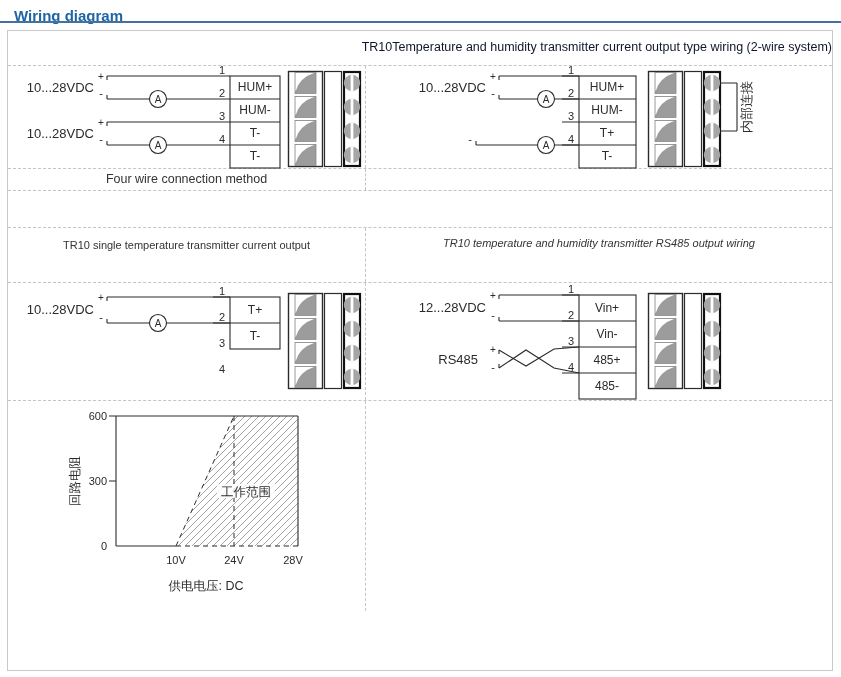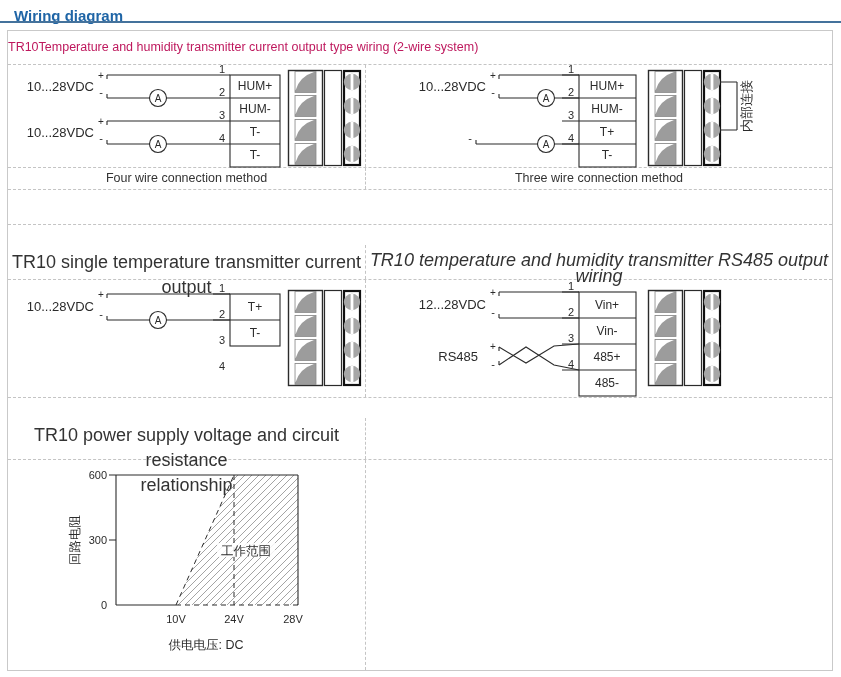--- a/index.html
+++ b/index.html
@@ -10,23 +10,23 @@
   .wiring-table{position:absolute;left:7px;top:30px;width:826px;height:641px;
                 border:1px solid #c9c9c9;box-sizing:border-box;display:flex;flex-direction:column;}
   .trow{display:flex;flex-direction:row;box-sizing:border-box;border-bottom:1px dashed #c4c4c4;}
   .trow:last-child{border-bottom:none;}
   .cell{box-sizing:border-box;}
   .cell.left{width:358px;border-right:1px dashed #c4c4c4;}
   .cell.rightc{flex:1;}
   .cell.full{width:100%;}
   .r1{height:35px;} .r2{height:103px;} .r3{height:22px;} .r4{height:37px;}
   .r5{height:55px;} .r6{height:118px;} .r7{height:62px;} .r8{height:210px;}
-  .header-cell{font-size:12.5px;text-align:left;line-height:33px;color:#be185d;}
+  .header-cell{font-size:12.5px;text-align:right;line-height:33px;color:#0f172a;}
   .caption-cell{font-size:12.5px;text-align:center;line-height:21px;color:#333;}
-  .title-cell{font-size:18px;text-align:center;color:#333;margin-top:20px;}
+  .title-cell{font-size:11px;text-align:center;color:#333;}
   .title-two-line{padding-top:5px;line-height:25px;}
   .title-one-line{padding-top:7px;line-height:16px;font-style:italic;}
   svg{display:block;}
   svg text{font-family:"Liberation Sans",sans-serif;fill:#2b2b2b;stroke:none;}
   .wireline{stroke:#2b2b2b;stroke-width:1.1;fill:none;}
   .dashline{stroke:#2b2b2b;stroke-width:1;fill:none;stroke-dasharray:5,4;}
 </style>
 </head>
 <body>
 
@@ -136,21 +136,20 @@
           <use href="#ammeter" x="180" y="33"></use>
           <use href="#ammeter" x="180" y="79"></use>
           <use href="#tblock" x="282" y="5"></use>
           <text transform="translate(385,41) rotate(-90)" text-anchor="middle" font-size="13">内部连接</text>
         </svg>
       </div>
     </div>
 
     <div class="trow r3">
       <div class="cell left caption-cell">Four wire connection method</div>
-      <div class="cell rightc caption-cell">Three wire connection method</div>
     </div>
 
     <div class="trow r4">
       <div class="cell full"></div>
     </div>
 
     <div class="trow r5">
       <div class="cell left title-cell title-two-line">
         <div>TR10 single temperature transmitter current output</div>
       </div>
@@ -211,27 +210,20 @@
             <text x="241" y="29" text-anchor="middle" font-size="12">Vin+</text>
             <text x="241" y="55" text-anchor="middle" font-size="12">Vin-</text>
             <text x="241" y="81" text-anchor="middle" font-size="12">485+</text>
             <text x="241" y="107" text-anchor="middle" font-size="12">485-</text>
           </g>
           <use href="#tblock" x="282" y="10"></use>
         </svg>
       </div>
     </div>
 
-    <div class="trow r7">
-      <div class="cell left title-cell title-two-line">
-        <div>TR10 power supply voltage and circuit resistance</div>
-        <div>relationship</div>
-      </div>
-      <div class="cell rightc"></div>
-    </div>
 
     <div class="trow r8">
       <div class="cell left">
         <svg width="358" height="210" viewBox="0 0 358 210">
           <polygon points="168,145 226,15 290,15 290,145" fill="url(#hatch)" stroke="none"></polygon>
           <g class="wireline">
             <path d="M108,15 V145"></path>
             <path d="M108,15 H290"></path>
             <path d="M290,15 V145"></path>
             <path d="M108,145 H168"></path>

